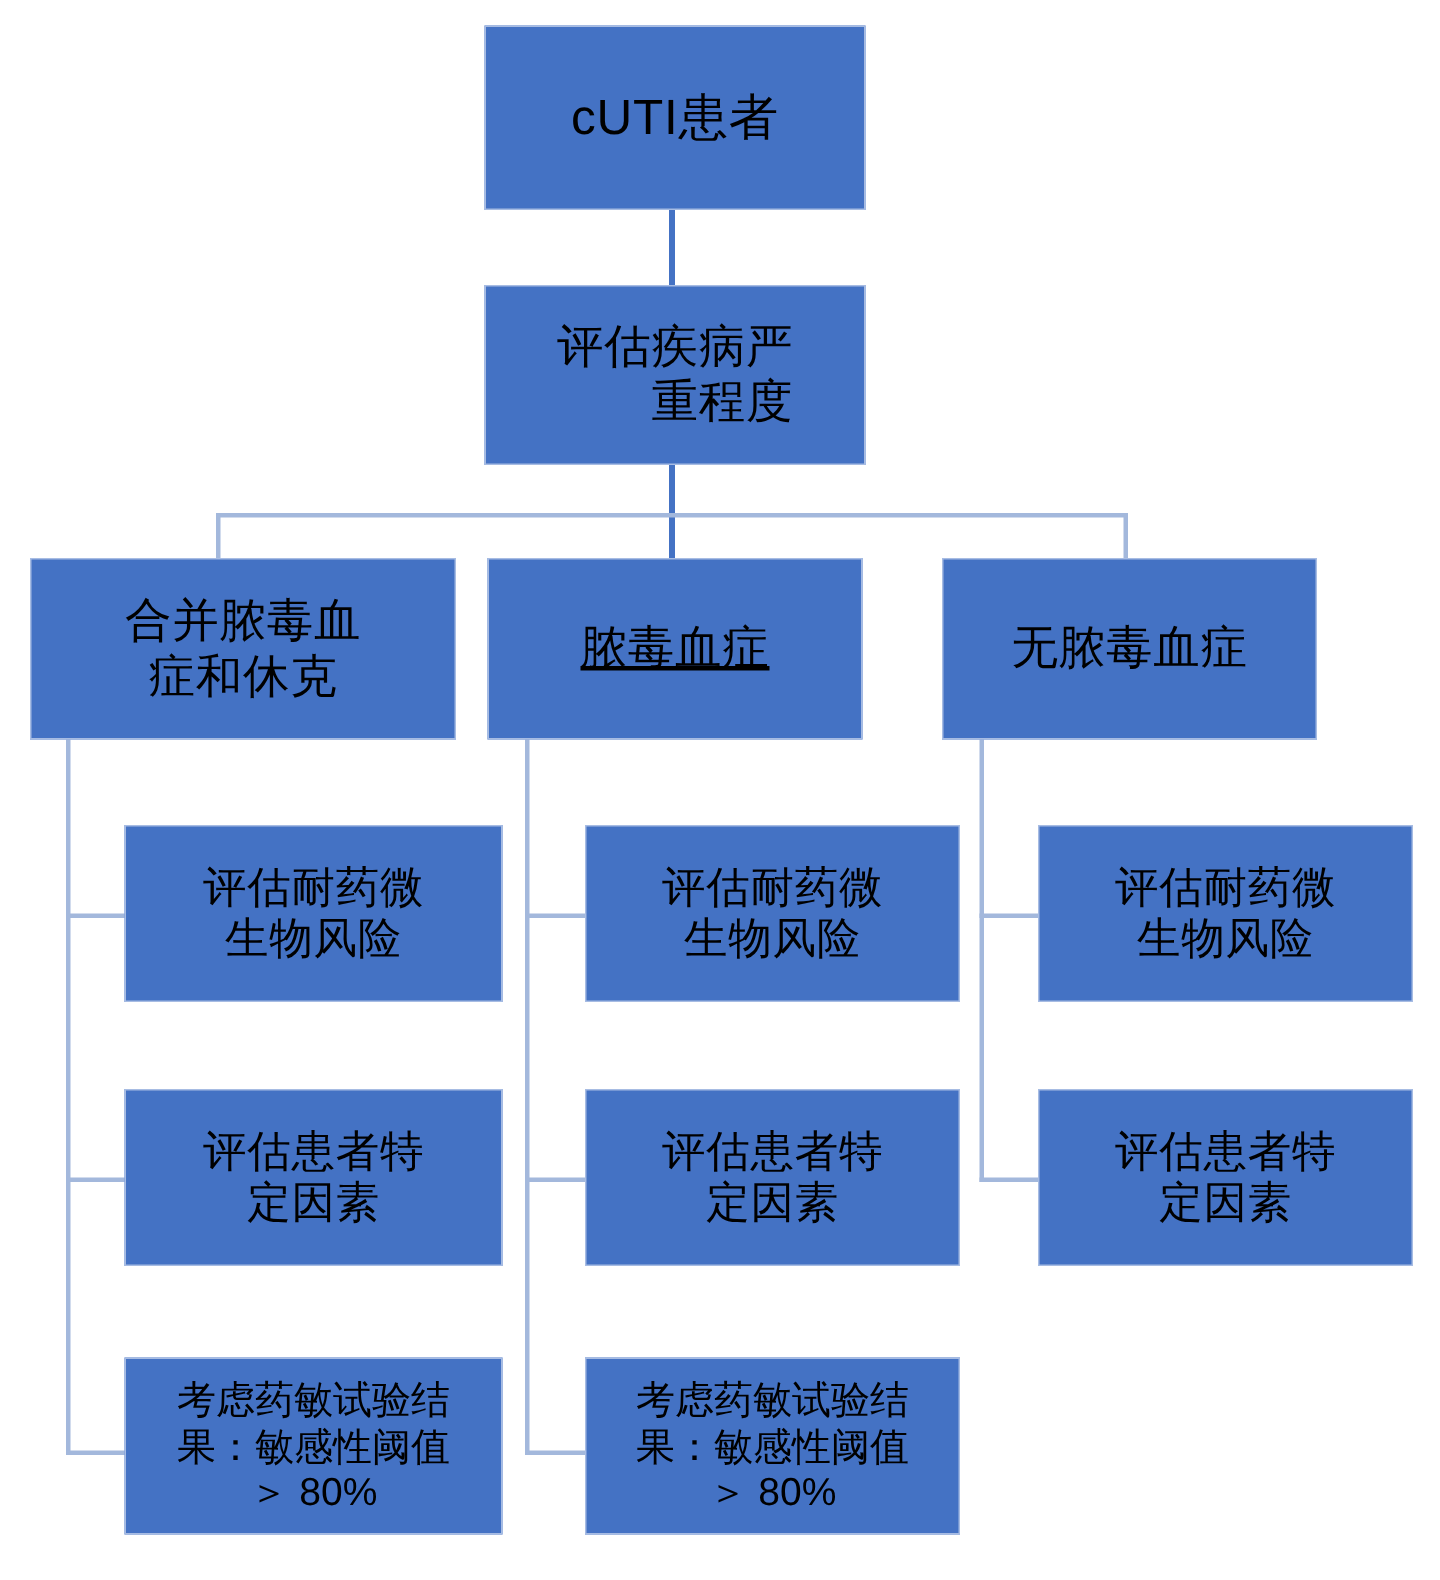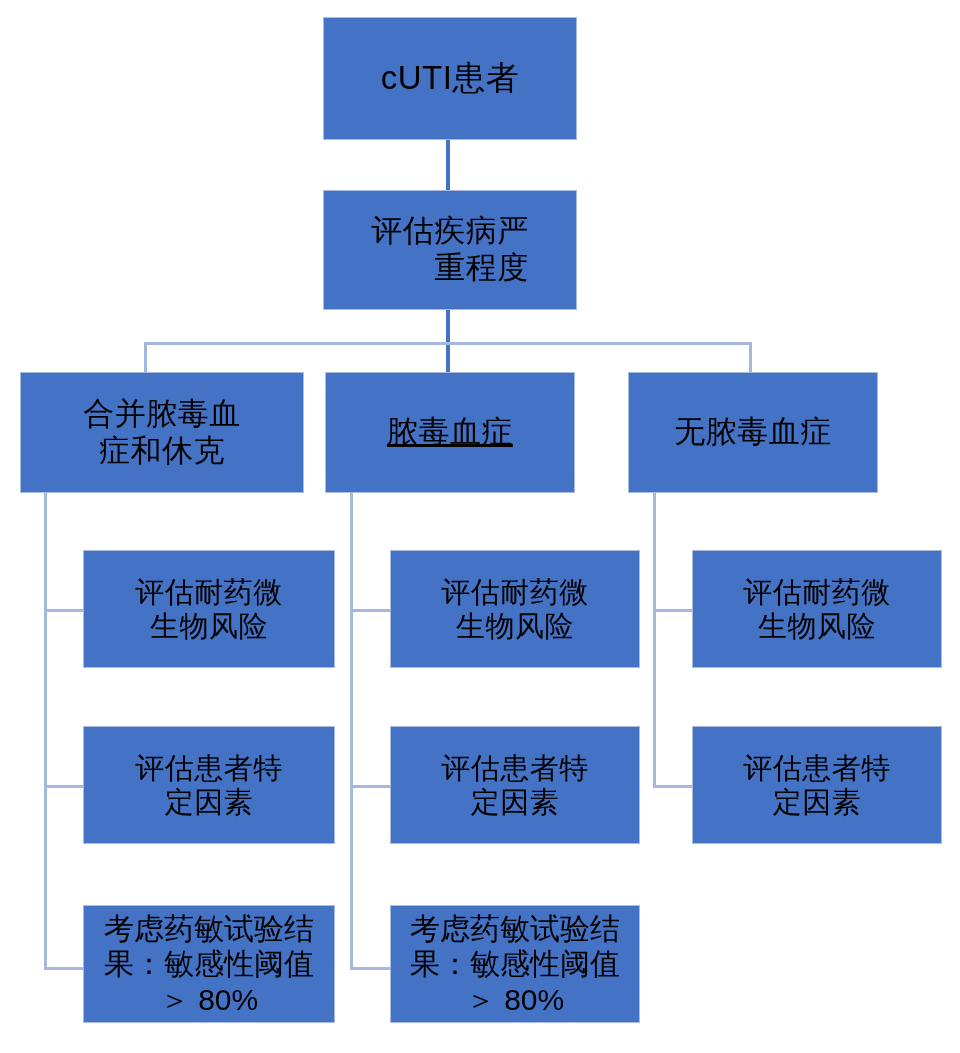--- a/index.html
+++ b/index.html
@@ -30,21 +30,21 @@
     text-align: center;
     line-height: 1.18;
     white-space: pre-line;
     letter-spacing: 0.5px;
     z-index: 2;
   }
   .node.root      { font-size: 33px; }
   .node.level2    { font-size: 31px; }
   .node.level3    { font-size: 31px; }
   .node.level4    { font-size: 29px; }
-  .node.level5    { font-size: 30px; letter-spacing: 0px; }
+  .node.level5    { font-size: 26px; letter-spacing: 0px; }
 
   
   .conn {
     position: absolute;
     background: #A3B8DC;
     z-index: 1;
   }
   .conn.v { width: 3px; }
   .conn.h { height: 3px; }
   .conn.vdark { background: #4472C4; width: 4px; }

